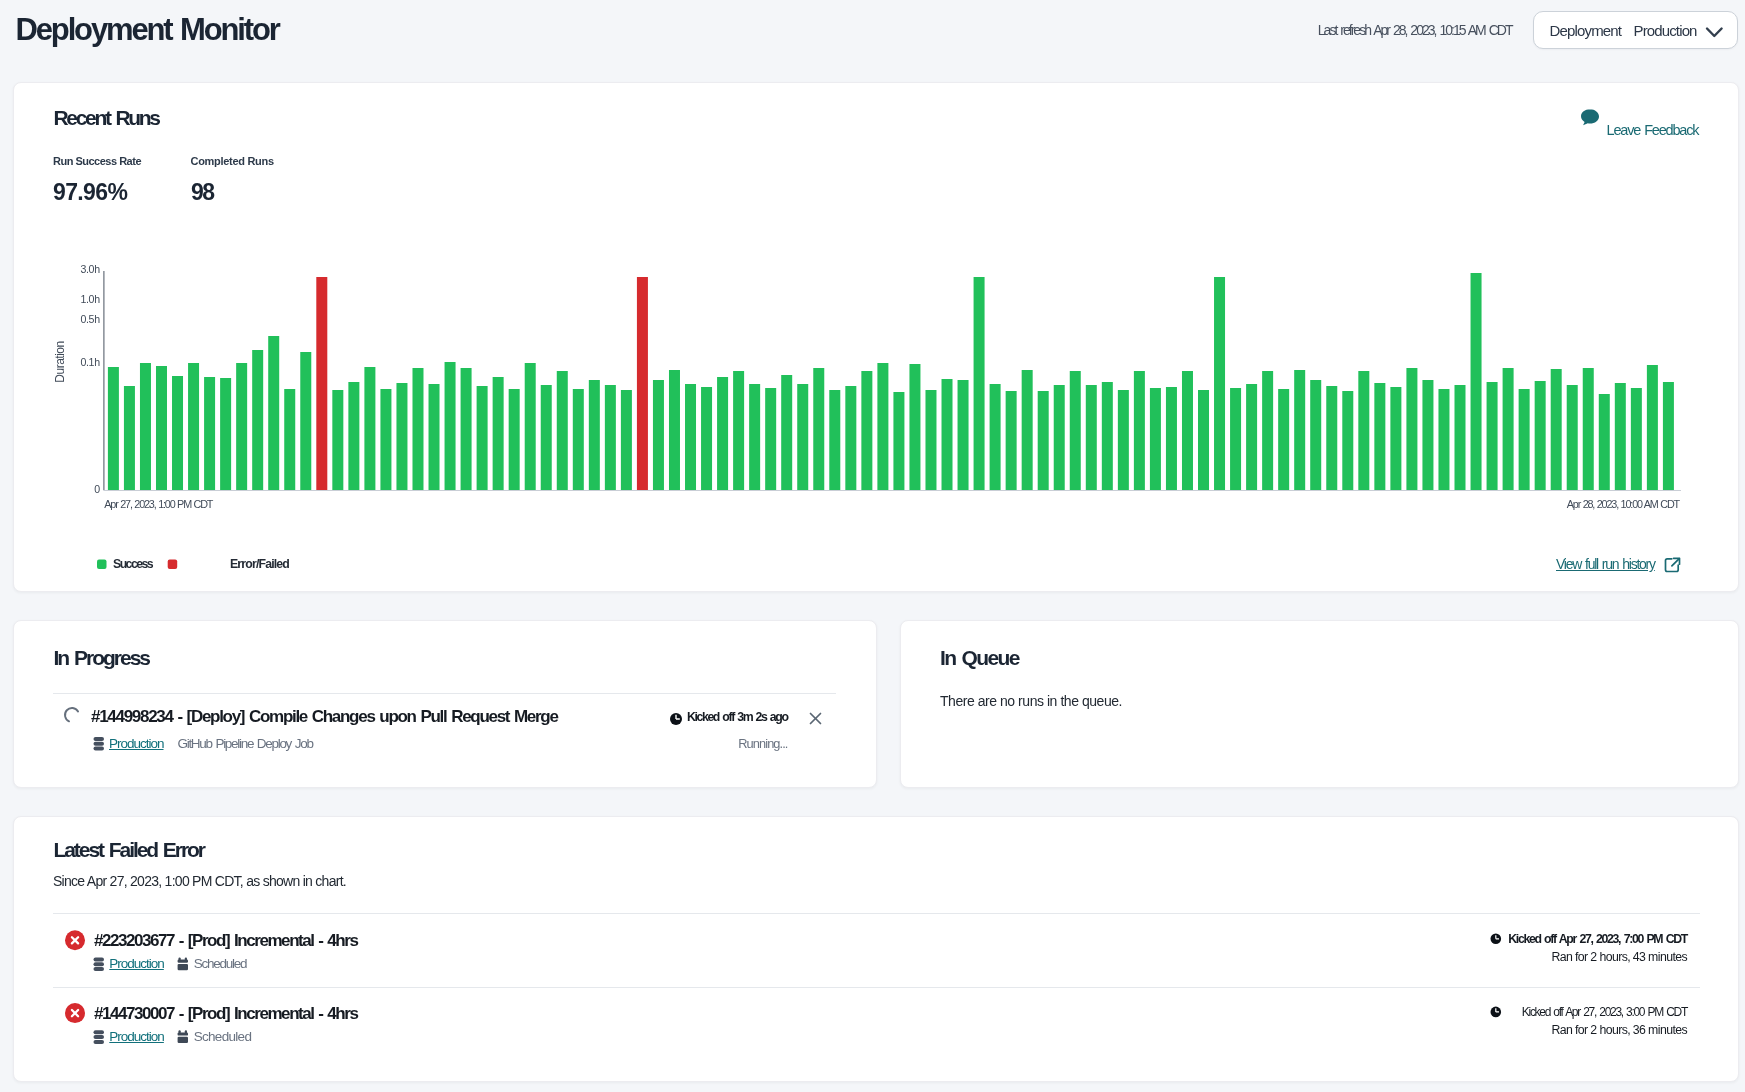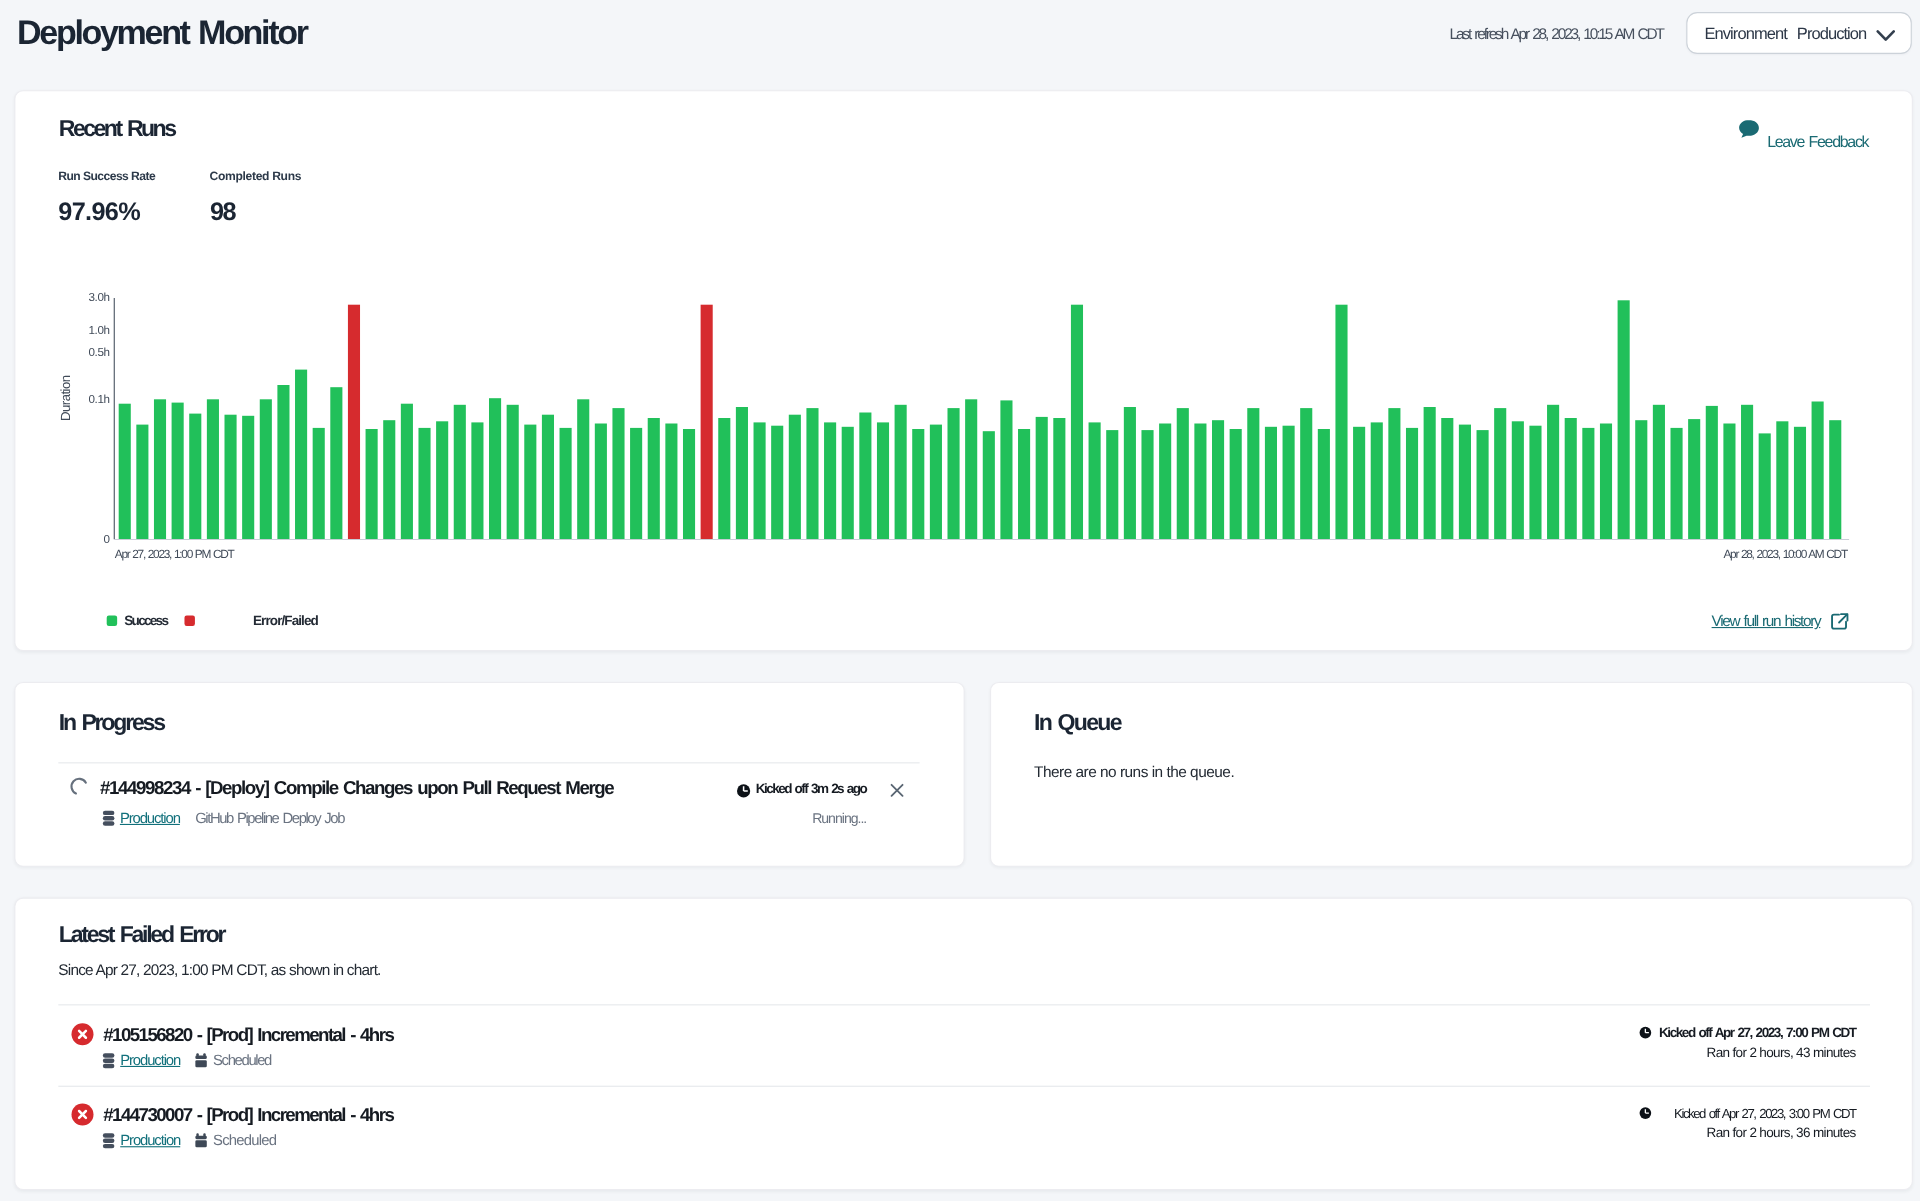--- a/index.html
+++ b/index.html
@@ -11,21 +11,21 @@
 <body>
 
 <div class="card" style="left:13px;top:82px;width:1726px;height:510px;"></div>
 <div class="card" style="left:13px;top:620px;width:864px;height:168px;"></div>
 <div class="card" style="left:900px;top:620px;width:839px;height:168px;"></div>
 <div class="card" style="left:13px;top:816px;width:1726px;height:266px;"></div>
 
 <div id="title" class="t" style="left:15.5px;top:14.4px;font-size:31px;color:#1b2533;font-weight:700;letter-spacing:-2.14540441176471px;word-spacing:2.15px;">Deployment Monitor</div>
 <div id="lastref" class="t" style="right:233.5px;top:23.0px;font-size:14px;color:#47505e;letter-spacing:-1.9718750000000016px;word-spacing:1.97px;">Last refresh Apr 28, 2023, 10:15 AM CDT</div>
 <div style="position:absolute;left:1533px;top:11px;width:205px;height:38px;background:#fff;border:1px solid #ccd2d9;border-radius:10px;box-sizing:border-box;box-shadow:0 1px 2px rgba(20,30,40,.04);"></div>
-<div id="envlbl" class="t" style="left:1549.5px;top:22.5px;font-size:15px;color:#2c3747;letter-spacing:-0.8375px;word-spacing:0.84px;">Environment</div>
+<div id="envlbl" class="t" style="left:1549.5px;top:22.5px;font-size:15px;color:#2c3747;letter-spacing:-0.8375px;word-spacing:0.84px;">Deployment</div>
 <div id="prodlbl" class="t" style="left:1633.5px;top:22.5px;font-size:15px;color:#2c3747;letter-spacing:-0.8618055555555546px;word-spacing:0.86px;">Production</div>
 
 <div id="rrhead" class="t" style="left:53.5px;top:106.6px;font-size:21px;color:#1b2533;font-weight:700;letter-spacing:-2.3275000000000037px;word-spacing:2.33px;">Recent Runs</div>
 <div id="lfb" class="t" style="left:1606.5px;top:109.8px;font-size:14.5px;color:#1a6a73;letter-spacing:-1.1786057692307668px;word-spacing:1.18px;margin-top:13px;">Leave Feedback</div>
 <div id="rsr" class="t" style="left:53px;top:155.8px;font-size:11px;color:#2d3a4a;font-weight:700;letter-spacing:-0.4989583333333334px;word-spacing:0.00px;">Run Success Rate</div>
 <div id="crlbl" class="t" style="left:190.5px;top:155.8px;font-size:11px;color:#2d3a4a;font-weight:700;letter-spacing:-0.29326923076923206px;word-spacing:0.00px;">Completed Runs</div>
 <div id="pct" class="t" style="left:53px;top:180.6px;font-size:23px;color:#1b2533;font-weight:700;letter-spacing:-0.6181250000000034px;word-spacing:0.00px;">97.96%</div>
 <div id="n98" class="t" style="left:191px;top:180.6px;font-size:23px;color:#1b2533;font-weight:700;letter-spacing:-1.5px;word-spacing:1.50px;">98</div>
 
 <div id="legs" class="t" style="left:113px;top:558.0px;font-size:12.3px;color:#242b35;font-weight:700;letter-spacing:-1.5583333333333333px;word-spacing:1.56px;">Success</div>
@@ -40,21 +40,21 @@
 <div id="ipjob" class="t" style="left:177.5px;top:737.0px;font-size:13.5px;color:#6a7381;letter-spacing:-1.3001250000000026px;word-spacing:1.30px;">GitHub Pipeline Deploy Job</div>
 <div id="iprun" class="t" style="right:957.5px;top:738.1px;font-size:12.8px;color:#6a7381;letter-spacing:-0.9135416666666648px;word-spacing:0.91px;">Running...</div>
 
 <div id="iqhead" class="t" style="left:940px;top:646.5px;font-size:21px;color:#1b2533;font-weight:700;letter-spacing:-1.5513392857142858px;word-spacing:1.55px;">In Queue</div>
 <div id="iqbody" class="t" style="left:940px;top:694.1px;font-size:14px;color:#232a33;letter-spacing:-0.45625px;word-spacing:0.00px;">There are no runs in the queue.</div>
 
 <div id="lfhead" class="t" style="left:53.5px;top:839.1px;font-size:21px;color:#1b2533;font-weight:700;letter-spacing:-2.0693014705882375px;word-spacing:2.07px;">Latest Failed Error</div>
 <div id="lfsub" class="t" style="left:53px;top:874.1px;font-size:14px;color:#232a33;letter-spacing:-0.7246875px;word-spacing:0.00px;">Since Apr 27, 2023, 1:00 PM CDT, as shown in chart.</div>
 <div class="hr" style="left:53px;top:913px;width:1647px;"></div>
 <div class="hr" style="left:53px;top:987px;width:1647px;"></div>
-<div id="f1title" class="t" style="left:93.9px;top:932.1px;font-size:17px;color:#161b22;font-weight:700;letter-spacing:-1.4322635135135098px;word-spacing:1.43px;">#105156820 - [Prod] Incremental - 4hrs</div>
+<div id="f1title" class="t" style="left:93.9px;top:932.1px;font-size:17px;color:#161b22;font-weight:700;letter-spacing:-1.4322635135135098px;word-spacing:1.43px;">#223203677 - [Prod] Incremental - 4hrs</div>
 <div id="f1prod" class="t" style="left:109.3px;top:956.9px;font-size:13.5px;color:#11707b;letter-spacing:-1.0052083333333333px;word-spacing:1.01px;text-decoration:underline;">Production</div>
 <div id="f1sched" class="t" style="left:193.7px;top:956.9px;font-size:13.5px;color:#6a7381;letter-spacing:-1.233984374999998px;word-spacing:1.23px;">Scheduled</div>
 <div id="f1kick" class="t" style="right:58px;top:933.0px;font-size:12.3px;color:#161b22;font-weight:700;letter-spacing:-1.3123214285714266px;word-spacing:1.31px;">Kicked off Apr 27, 2023, 7:00 PM CDT</div>
 <div id="f1ran" class="t" style="right:58px;top:951.1px;font-size:12.3px;color:#161b22;letter-spacing:-0.5979567307692321px;word-spacing:0.00px;">Ran for 2 hours, 43 minutes</div>
 <div id="f2title" class="t" style="left:93.9px;top:1004.8px;font-size:17px;color:#161b22;font-weight:700;letter-spacing:-1.4322635135135098px;word-spacing:1.43px;">#144730007 - [Prod] Incremental - 4hrs</div>
 <div id="f2prod" class="t" style="left:109.3px;top:1029.7px;font-size:13.5px;color:#11707b;letter-spacing:-1.0px;word-spacing:1.00px;text-decoration:underline;">Production</div>
 <div id="f2sched" class="t" style="left:193.7px;top:1029.7px;font-size:13.5px;color:#6a7381;letter-spacing:-0.7px;word-spacing:0.00px;">Scheduled</div>
 <div id="f2kick" class="t" style="right:58px;top:1005.8px;font-size:12px;color:#161b22;font-weight:400;letter-spacing:-1.3123214285714266px;word-spacing:1.31px;">Kicked off Apr 27, 2023, 3:00 PM CDT</div>
 <div id="f2ran" class="t" style="right:58px;top:1023.9px;font-size:12.3px;color:#161b22;letter-spacing:-0.5979567307692321px;word-spacing:0.00px;">Ran for 2 hours, 36 minutes</div>
 

